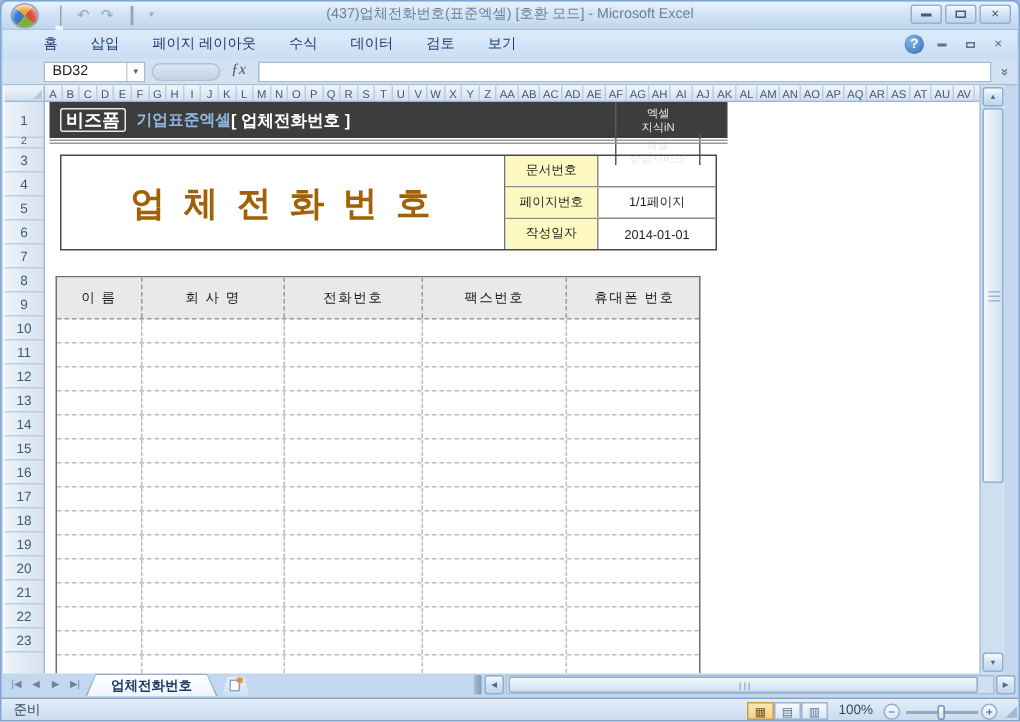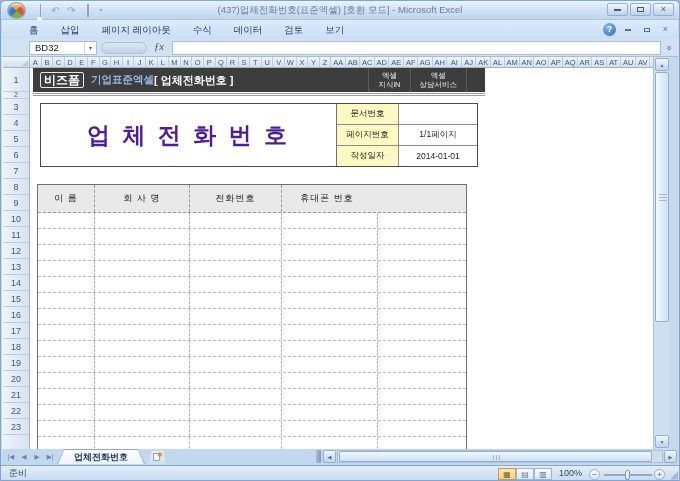--- a/index.html
+++ b/index.html
@@ -73,31 +73,31 @@
   .rhcell{border-bottom:1px solid #bccdde;font-size:9px;color:#3c5a7a;text-align:center;}
   .grid{position:absolute;left:28px;top:11px;width:623px;height:381px;background:#fff;overflow:hidden;}
 
   
   .banner{position:absolute;left:3px;top:0;width:452px;height:24px;background:#3d3d3d;
     display:flex;align-items:center;}
   .logo{margin-left:7px;color:#fff;font-weight:bold;font-size:12px;line-height:14px;
     border:1px solid #e8e8e8;border-radius:2px;padding:0 3px;white-space:nowrap;}
   .brand{margin-left:7px;color:#8fb7e2;font-weight:bold;font-size:10.5px;white-space:nowrap;}
   .bdoc{color:#fff;font-weight:bold;font-size:11px;white-space:nowrap;}
-  .blinks{position:absolute;right:18px;top:0;height:24px;display:flex;}
+  .blinks{position:absolute;right:18px;top:0;height:24px;display:flex;flex-direction:column;}
   .blink{padding:3px 9px 0 9px;color:#e8e8e8;font-size:7.5px;line-height:9px;text-align:center;
     border-left:1px solid #5a5a5a;white-space:nowrap;}
   .blink:last-child{border-right:1px solid #5a5a5a;}
   .dline{position:absolute;left:3px;top:25px;width:452px;height:3px;
     border-top:1px solid #9a9a9a;border-bottom:1px solid #9a9a9a;}
 
   
   .titlebox{position:absolute;left:10px;top:35px;width:438px;height:64px;border:1px solid #4a4a4a;}
   .doctitle{position:absolute;left:0;top:0;width:295px;height:100%;display:flex;align-items:center;
-    justify-content:center;font-size:23px;font-weight:bold;letter-spacing:3px;color:#4c1d95;white-space:nowrap;}
+    justify-content:center;font-size:23px;font-weight:bold;letter-spacing:3px;color:#a16207;white-space:nowrap;}
   .infotable{position:absolute;right:0;top:0;width:141px;height:100%;border-left:1px solid #707070;
     display:flex;flex-direction:column;}
   .inforow{flex:1;display:flex;border-bottom:1px solid #8c8c8c;min-height:0;}
   .inforow:last-child{border-bottom:none;}
   .infolabel{width:62px;background:#fef9c3;border-right:1px solid #8c8c8c;font-size:8.5px;color:#222;
     display:flex;align-items:center;justify-content:center;white-space:nowrap;}
   .infovalue{flex:1;font-size:8.5px;color:#222;display:flex;align-items:center;justify-content:center;white-space:nowrap;}
 
   
   .maintable{position:absolute;left:7px;top:116px;width:430px;border:1px solid #6f6f6f;background:#fff;}
@@ -337,20 +337,21 @@
               <div class="infovalue">2014-01-01</div>
             </div>
           </div>
       </div>
 
       <div class="maintable" id="maintable">
           <div class="mth">
             <div class="mthcell" style="width: 57px;">이 름</div>
             <div class="mthcell" style="width: 95px;">회 사 명</div>
             <div class="mthcell" style="width: 92px;">전화번호</div>
+            <div class="mthcell" style="width: 96px;">팩스번호</div>
             <div class="mthcell" style="width: 90px;">휴대폰 번호</div>
           </div>
           <div class="mtr">
             <div class="mtd" style="width: 57px;"></div>
             <div class="mtd" style="width: 95px;"></div>
             <div class="mtd" style="width: 92px;"></div>
             <div class="mtd" style="width: 96px;"></div>
             <div class="mtd" style="width: 90px;"></div>
           </div>
           <div class="mtr">

